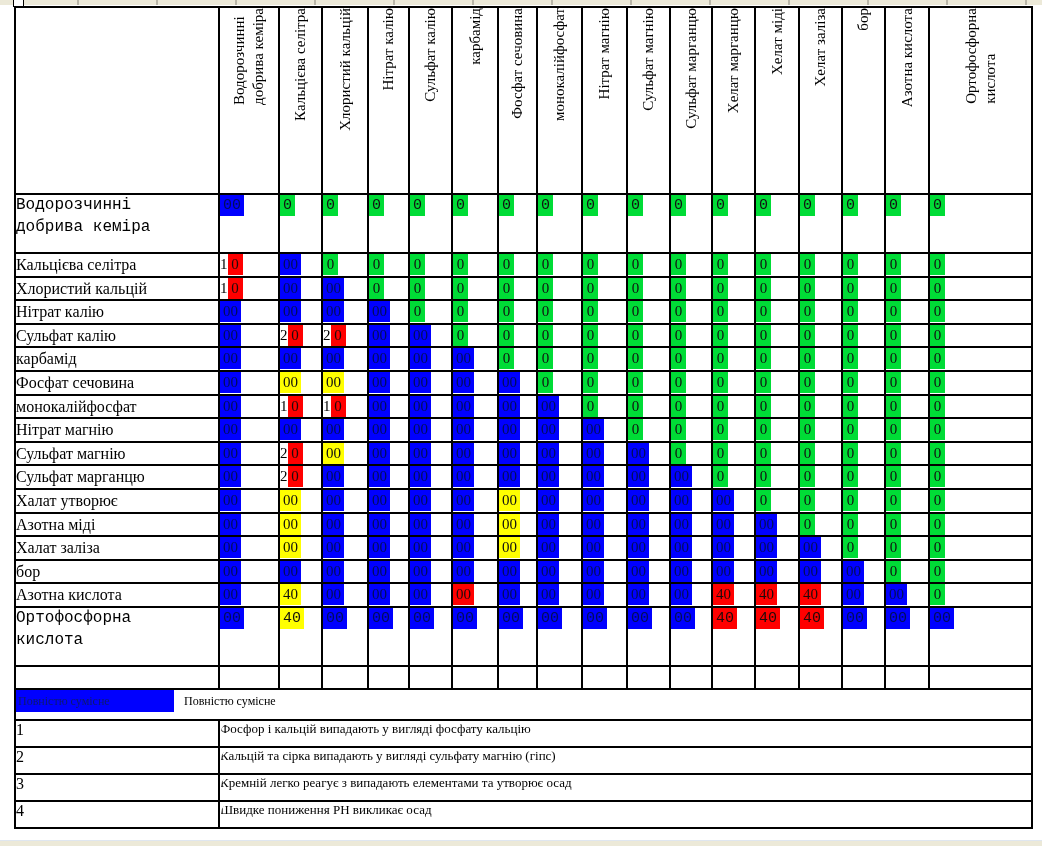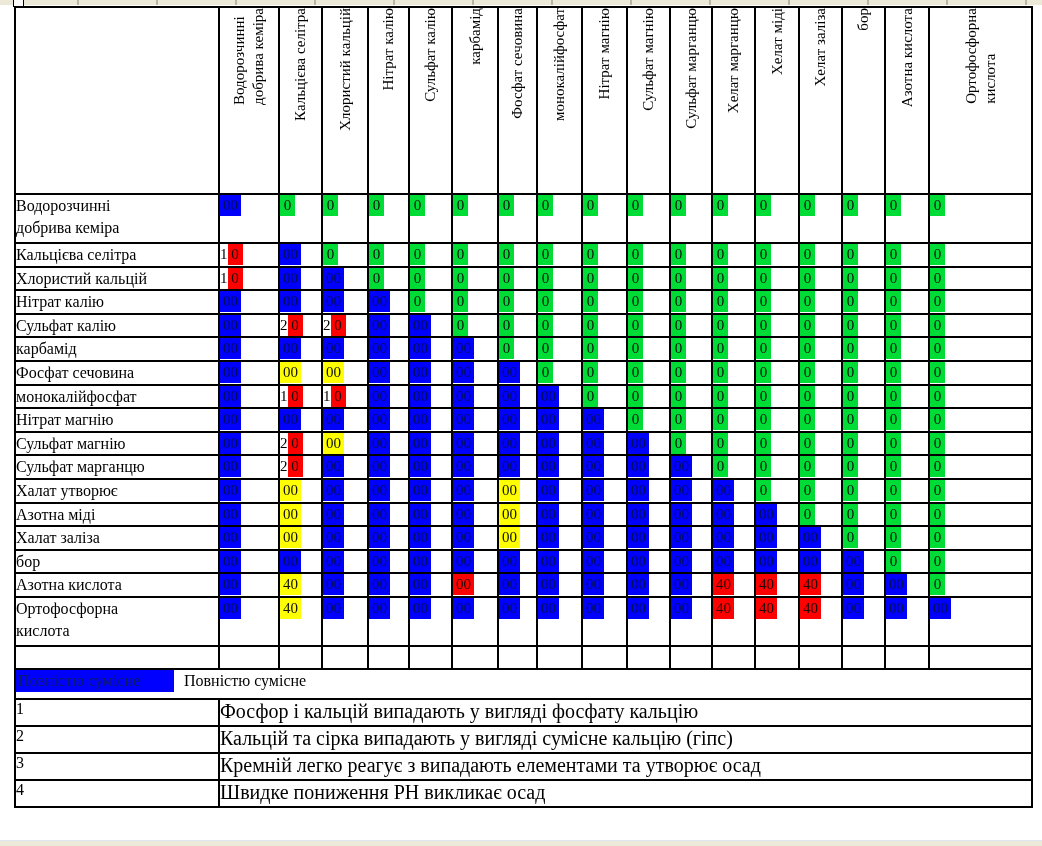--- a/index.html
+++ b/index.html
@@ -7,43 +7,43 @@
         font-family:"Liberation Serif","DejaVu Serif",serif;color:#000;}
   .top-strip{position:absolute;left:0;top:0;width:1042px;height:5px;background:#ece9d8;
      background-image:repeating-linear-gradient(90deg,transparent 0,transparent 77px,#b9b6a8 77px,#b9b6a8 79px);}
   .bottom-strip{position:absolute;left:0;top:840px;width:1042px;height:6px;background:#ece9d8;border-top:1px solid #dfe6ef;}
   .mini-checkbox{position:absolute;left:13px;top:0;width:9px;height:6px;background:#fff;border:1px solid #000;border-top:none;}
   table.matrix{position:absolute;left:14px;top:6px;border-collapse:collapse;table-layout:fixed;}
   table.matrix td,table.matrix th{border:2px solid #000;padding:0;margin:0;overflow:hidden;
      font-weight:normal;text-align:left;vertical-align:top;}
   tr.h-head{height:187px;}
   tr.h-row{height:23px;}
-  tr.h-tall{height:49px;}
+  tr.h-tall{height:59px;font-family:Liberation Mono, monospace;}
   tr.h-fn{height:27px;}
   th.corner{background:#fff;}
   th.colhead{vertical-align:bottom;}
   .vtext{writing-mode:vertical-rl;transform:rotate(180deg);white-space:pre-line;
      font-size:15px;line-height:1.25;margin:0 auto 6px auto;text-align:left;}
   th.rowlabel{font-size:16px;line-height:1.35;padding:1px 2px 0 5px;white-space:pre-line;vertical-align:top;}
   td.cell{font-size:15px;line-height:21px;padding:1px 0 0 7px;white-space:nowrap;}
   .pre-digit{display:inline-block;height:21px;line-height:21px;}
   .swatch{display:inline-block;height:21px;line-height:21px;padding:0 3px;min-width:9px;text-align:center;}
   .bg-blue{background:#0000ff;color:#000d59;}
   .bg-green{background:#00dc36;color:#111;}
   .bg-yellow{background:#ffff00;color:#111;}
   .bg-red{background:#ff0000;color:#200a0a;}
-  td.legend-cell{position:relative;font-size:16px;line-height:22px;white-space:nowrap;}
+  td.legend-cell{position:relative;font-size:12px;line-height:22px;white-space:nowrap;}
   .legend-swatch{display:inline-block;height:22px;overflow:hidden;white-space:nowrap;padding-left:2px;}
   .legend-swatch.sw-blue{width:156px;background:#0000ff;color:#0d1a6e;}
   .legend-swatch.sw-yellow{width:106px;background:#ffff00;color:#111;}
   .legend-swatch.sw-red{width:179px;background:#ff0000;color:#2b1414;}
   .legend-label{position:absolute;top:0;left:168px;color:#000;}
   .legend-label.after-red{left:185px;}
   td.fn-num{font-size:16px;text-align:right;padding:2px 8px 0 0;vertical-align:top;}
-  td.fn-text{font-size:20px;padding:2px 0 0 7px;vertical-align:top;}
+  td.fn-text{font-size:13px;padding:2px 0 0 7px;vertical-align:top;border-radius:12px;}
   td.blank{background:#fff;}
 </style>
 </head>
 <body>
 
 <div class="page">
   <div class="top-strip"></div>
   <div class="mini-checkbox"></div>
   <table class="matrix">
     <colgroup id="colgroup">
@@ -489,21 +489,21 @@
         </tr>
         <tr class="h-row">
           <td colspan="18" class="legend-cell"><span class="legend-swatch sw-blue">Повністю сумісне</span><span class="legend-label">Повністю сумісне</span></td>
         </tr>
         <tr class="h-fn">
           <td class="fn-num">1</td>
           <td colspan="17" class="fn-text">Фосфор і кальцій випадають у вигляді фосфату кальцію</td>
         </tr>
         <tr class="h-fn">
           <td class="fn-num">2</td>
-          <td colspan="17" class="fn-text">Кальцій та сірка випадають у вигляді сумісне кальцію (гіпс)</td>
+          <td colspan="17" class="fn-text">Кальцій та сірка випадають у вигляді сульфату магнію (гіпс)</td>
         </tr>
         <tr class="h-fn">
           <td class="fn-num">3</td>
           <td colspan="17" class="fn-text">Кремній легко реагує з випадають елементами та утворює осад</td>
         </tr>
         <tr class="h-fn">
           <td class="fn-num">4</td>
           <td colspan="17" class="fn-text">Швидке пониження РН викликає осад</td>
         </tr>
       </tbody>

